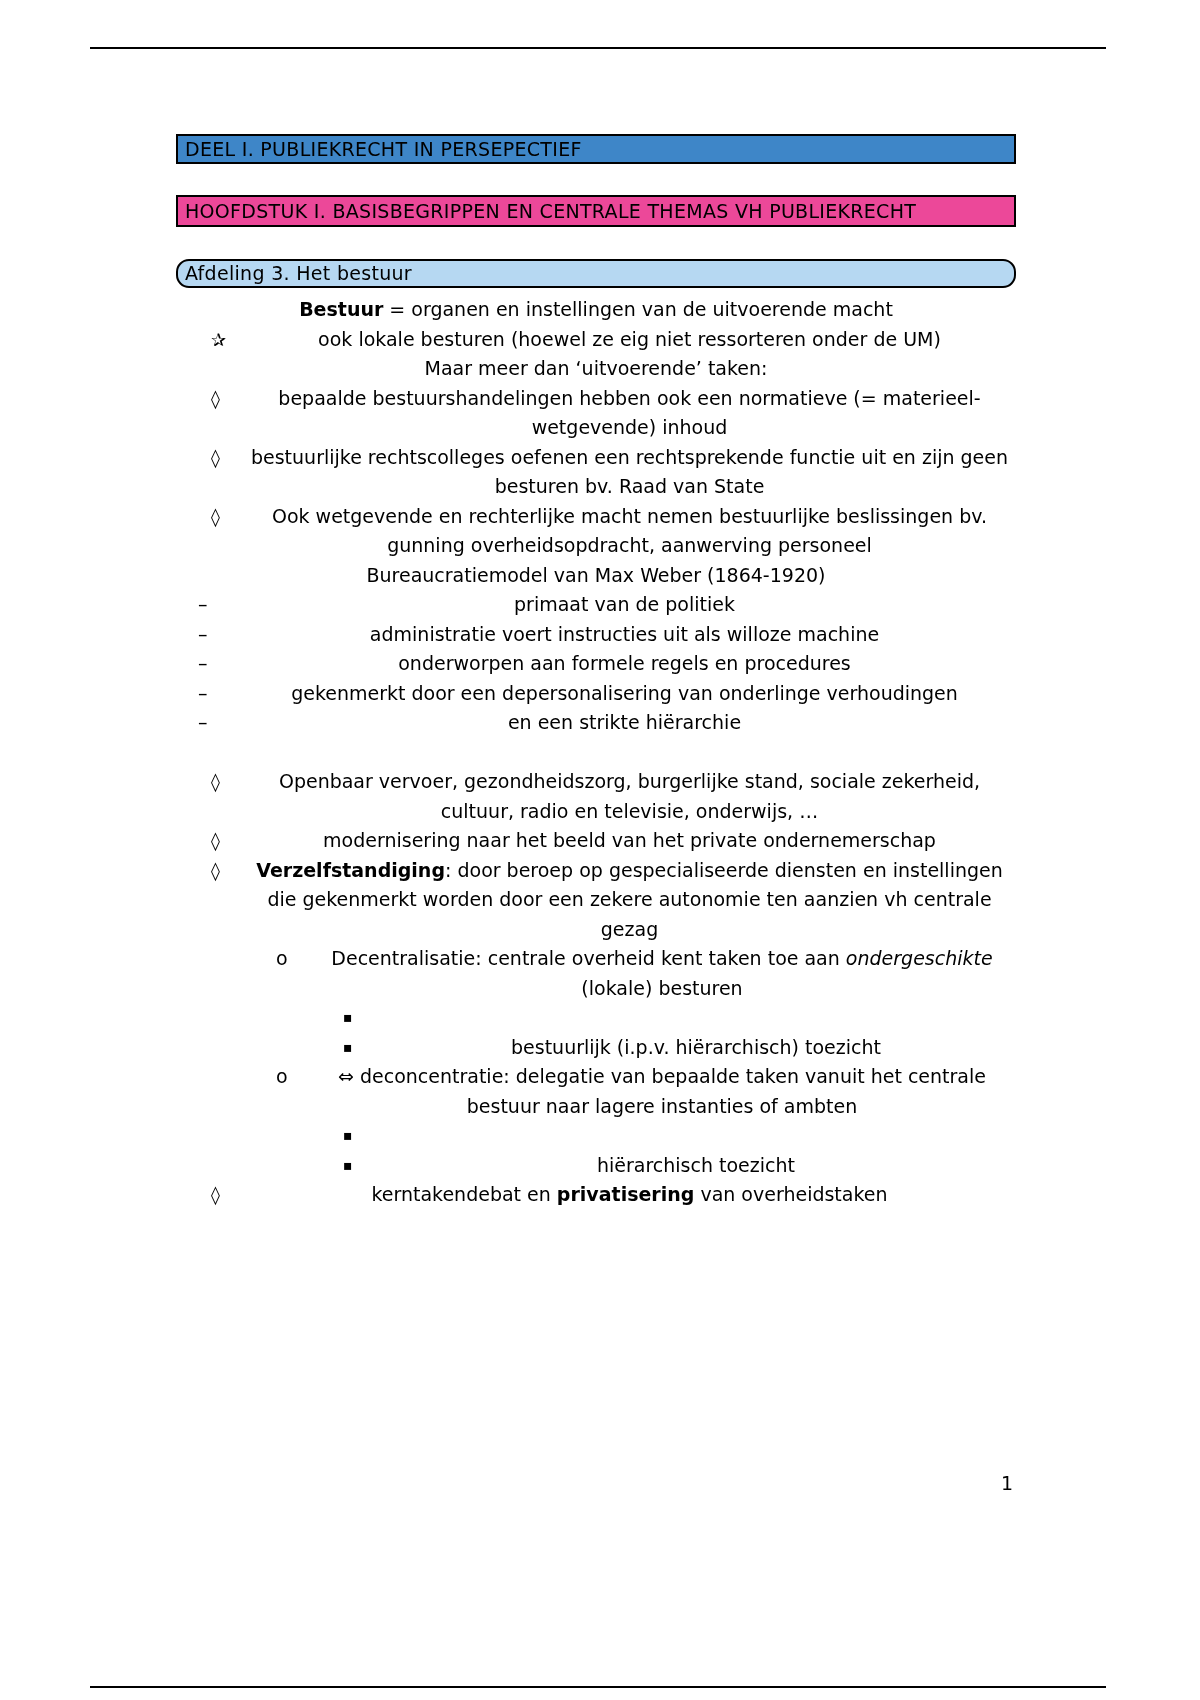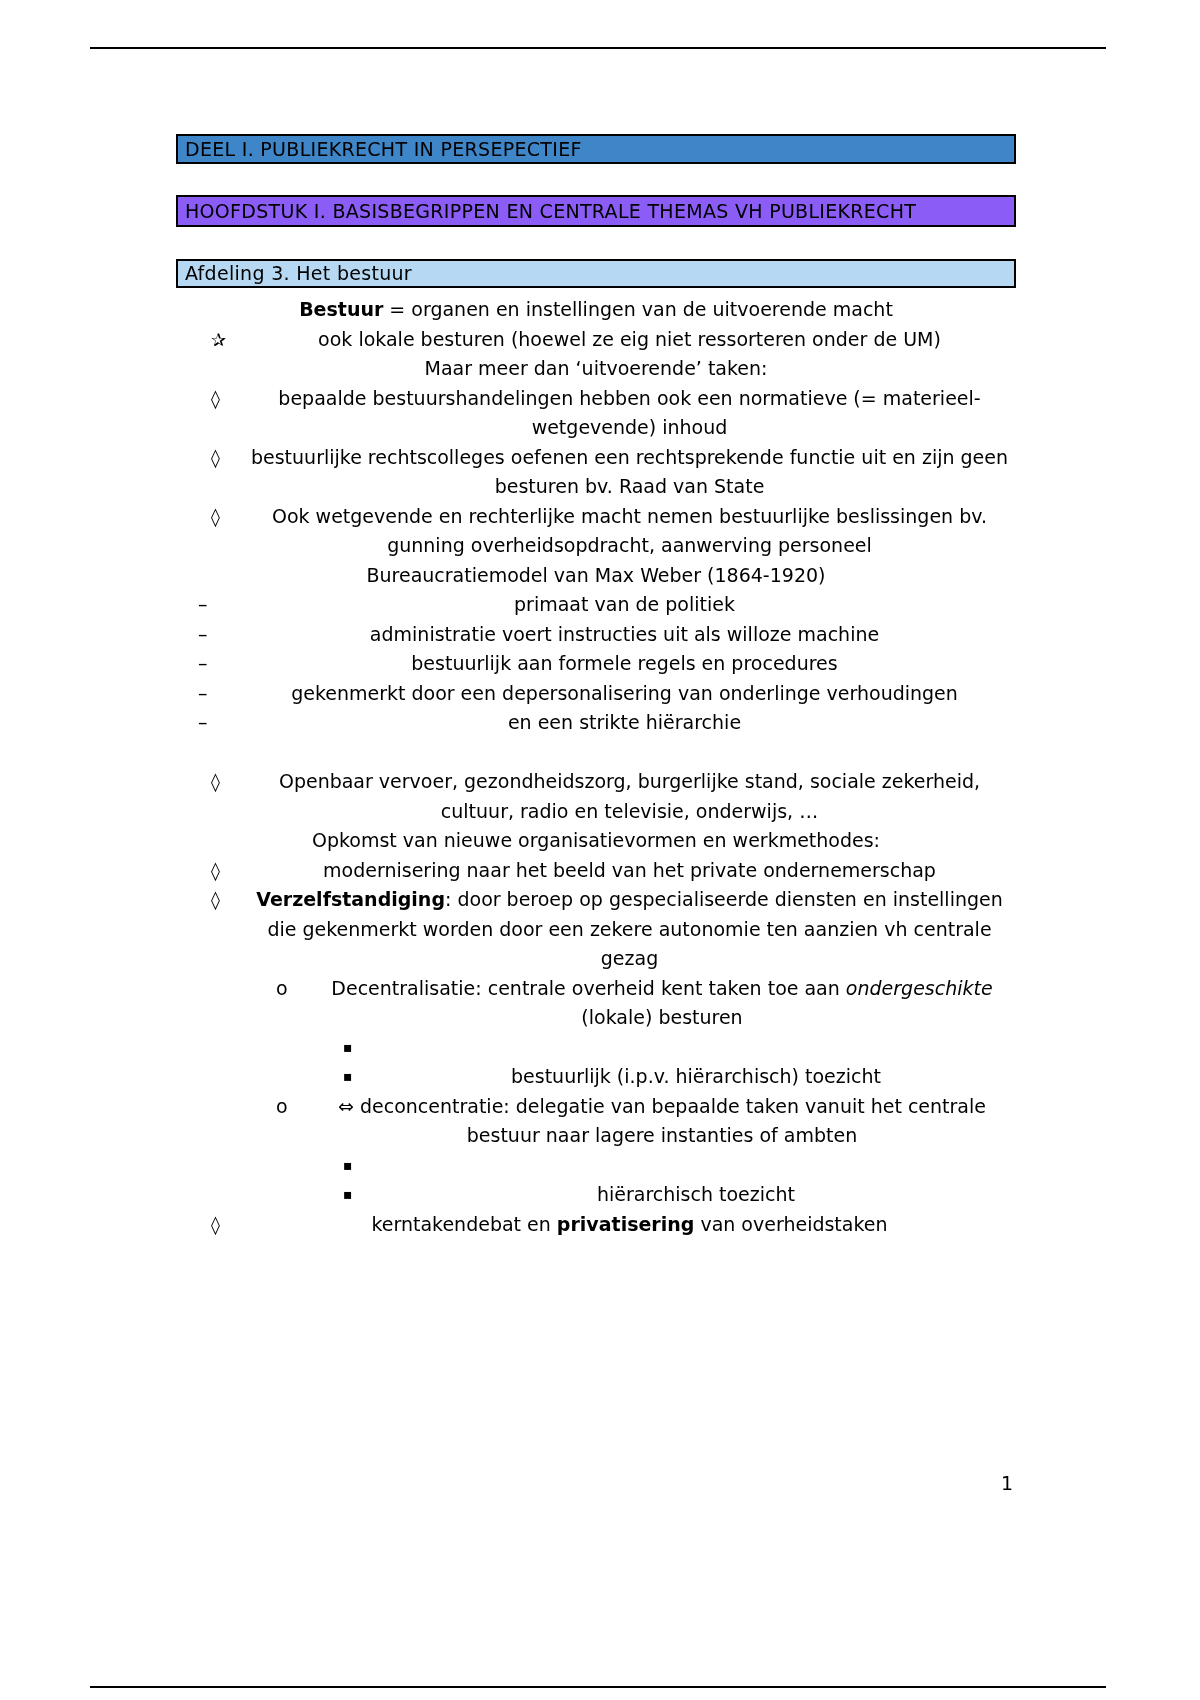--- a/index.html
+++ b/index.html
@@ -74,22 +74,22 @@
   }
 </style>
 </head>
 <body>
 
 <div class="page">
   <div class="rule rule-top"></div>
 
   <div class="content">
     <div class="hbox h1box" style="background: rgb(62, 134, 200);">DEEL I. PUBLIEKRECHT IN PERSEPECTIEF</div>
-    <div class="hbox h2box" style="background: #8b5cf6;">HOOFDSTUK I. BASISBEGRIPPEN EN CENTRALE THEMAS VH PUBLIEKRECHT</div>
-    <div class="hbox h3box" style="background: rgb(182, 216, 242);">Afdeling 3. Het bestuur</div>
+    <div class="hbox h2box" style="background: #ec4899;">HOOFDSTUK I. BASISBEGRIPPEN EN CENTRALE THEMAS VH PUBLIEKRECHT</div>
+    <div class="hbox h3box" style="background: rgb(182, 216, 242); border-radius: 13px;">Afdeling 3. Het bestuur</div>
     <div class="body-text" id="doc-body">
         <div class="para l0">
           <span class="ptext"><span class="b">Bestuur</span><span> = organen en instellingen van de uitvoerende macht</span></span>
         </div>
         <div class="para l1">
           <span class="bullet bullet-star">✰</span>
           <span class="ptext"><span>ook lokale besturen (hoewel ze eig niet ressorteren onder de UM)</span></span>
         </div>
         <div class="para l0">
           <span class="ptext"><span>Maar meer dan ‘uitvoerende’ taken:</span></span>
@@ -112,37 +112,34 @@
         <div class="para l1d">
           <span class="bullet bullet-dash">–</span>
           <span class="ptext"><span>primaat van de politiek</span></span>
         </div>
         <div class="para l1d">
           <span class="bullet bullet-dash">–</span>
           <span class="ptext"><span>administratie voert instructies uit als willoze machine</span></span>
         </div>
         <div class="para l1d">
           <span class="bullet bullet-dash">–</span>
-          <span class="ptext"><span>bestuurlijk aan formele regels en procedures</span></span>
+          <span class="ptext"><span>onderworpen aan formele regels en procedures</span></span>
         </div>
         <div class="para l1d">
           <span class="bullet bullet-dash">–</span>
           <span class="ptext"><span>gekenmerkt door een depersonalisering van onderlinge verhoudingen</span></span>
         </div>
         <div class="para l1d">
           <span class="bullet bullet-dash">–</span>
           <span class="ptext"><span>en een strikte hiërarchie</span></span>
         </div>
         <div class="spacer"></div>
         <div class="para l1">
           <span class="bullet bullet-diamond">◊</span>
           <span class="ptext"><span>Openbaar vervoer, gezondheidszorg, burgerlijke stand, sociale zekerheid, cultuur, radio en televisie, onderwijs, …</span></span>
-        </div>
-        <div class="para l0">
-          <span class="ptext"><span>Opkomst van nieuwe organisatievormen en werkmethodes:</span></span>
         </div>
         <div class="para l1">
           <span class="bullet bullet-diamond">◊</span>
           <span class="ptext"><span>modernisering naar het beeld van het private ondernemerschap</span></span>
         </div>
         <div class="para l1">
           <span class="bullet bullet-diamond">◊</span>
           <span class="ptext"><span class="b">Verzelfstandiging</span><span>: door beroep op gespecialiseerde diensten en instellingen die gekenmerkt worden door een zekere autonomie ten aanzien vh centrale gezag</span></span>
         </div>
         <div class="para l2">

